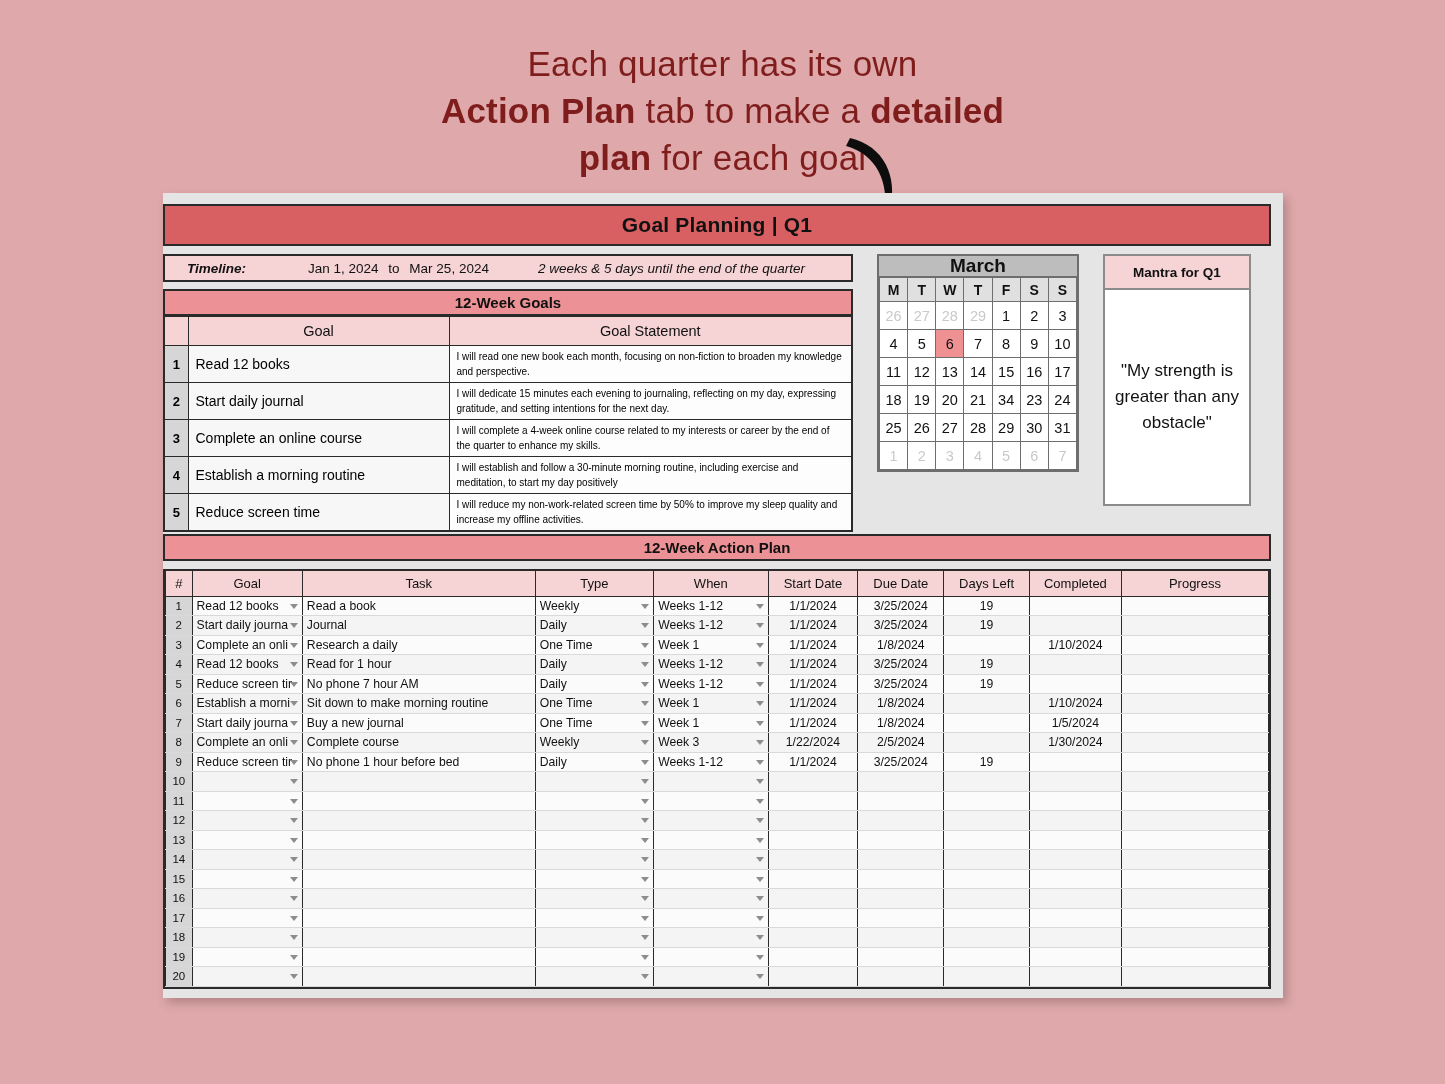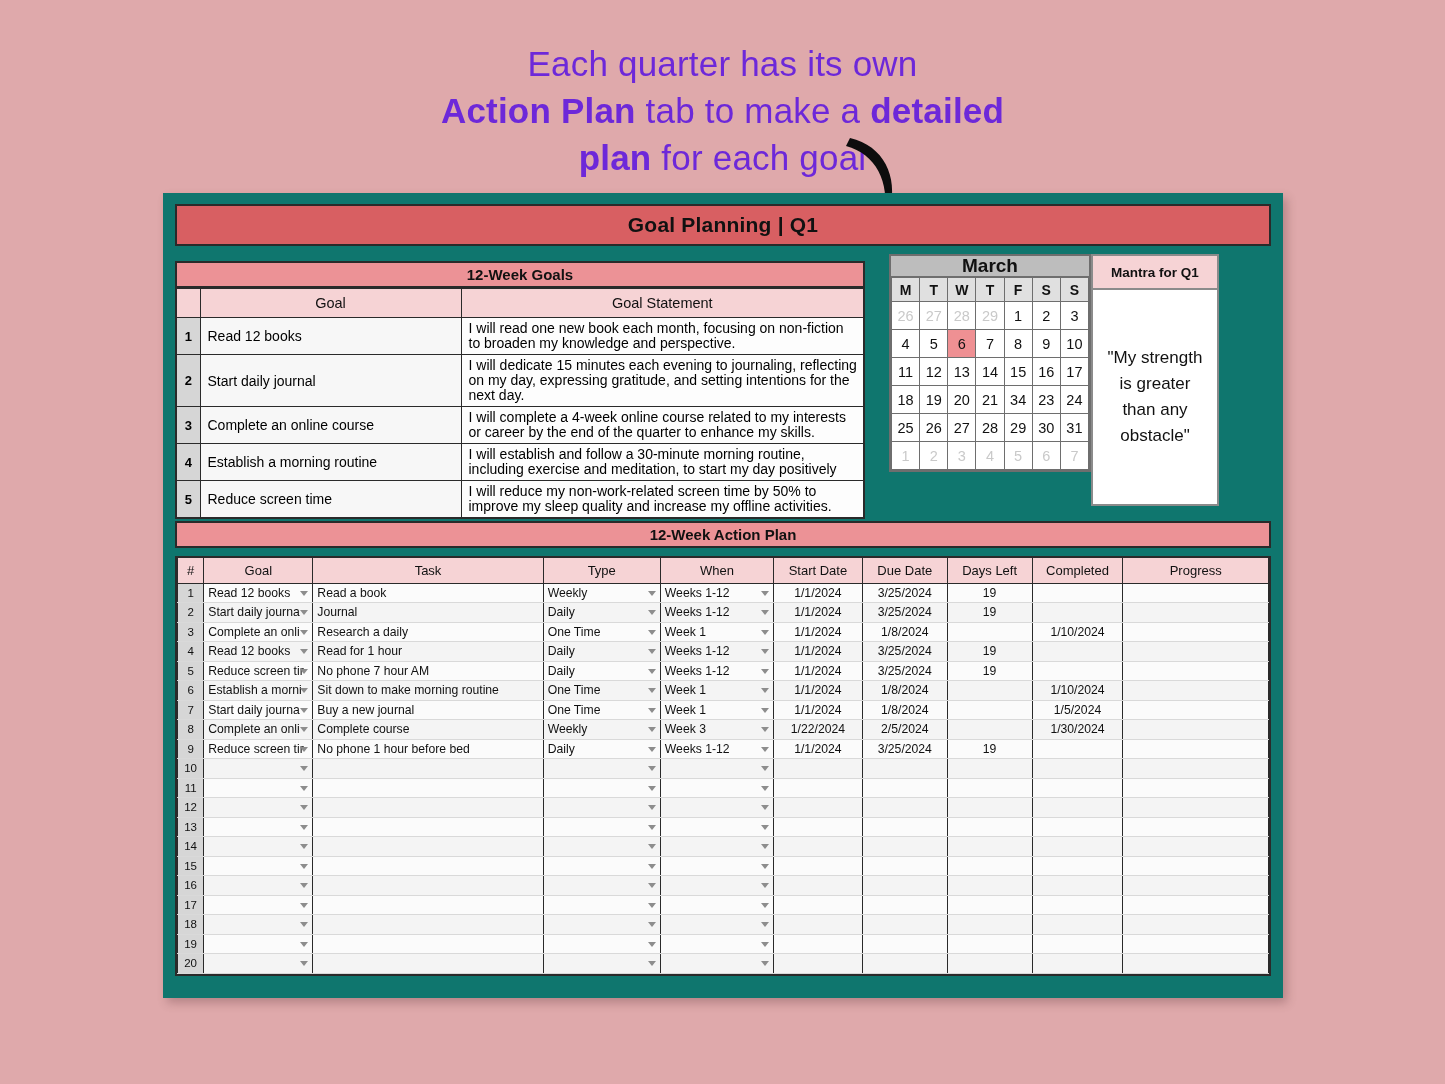--- a/index.html
+++ b/index.html
@@ -8,56 +8,56 @@
     background: #dfa9ab;
     font-family: "Liberation Sans", sans-serif;
     overflow: hidden;
   }
   #root { position: relative; width: 1445px; height: 1084px; }
 
   
   .promo {
     position: absolute; left: 0; top: 40px; width: 1445px;
     text-align: center;
-    color: #6d28d9;
+    color: #7f1d1d;
     font-size: 35px;
     line-height: 47px;
     letter-spacing: .2px;
   }
   .promo .l1 { font-weight: 400; }
   .promo .l2, .promo .l3 { font-weight: 400; }
   .promo b { font-weight: 700; }
 
   .arrow-wrap {
     position: absolute; left: 832px; top: 128px;
     width: 90px; height: 110px;
   }
 
   
   .sheet {
     position: absolute; left: 163px; top: 193px;
     width: 1120px; height: 805px;
-    background: #0f766e;
+    background: #e5e5e5;
     box-shadow: 4px 5px 9px rgba(90,50,52,.30);
-    padding: 11px 12px 10px 12px;
+    padding: 11px 12px 10px 0;
   }
 
   .titlebar {
     height: 42px; background: #d85f62;
     border: 2px solid #2a2a2a;
     display: flex; align-items: center; justify-content: center;
     color: #111; font-size: 21px; font-weight: 700;
     letter-spacing: .2px;
   }
 
   
   .mid { display: flex; margin-top: 8px; }
   .mid-left { width: 690px; }
   .mid-cal  { width: 202px; margin-left: 24px; }
-  .mid-mantra { width: 128px; }
+  .mid-mantra { width: 148px; margin-left: 24px; }
 
   .timeline {
     height: 28px; background: #f6d3d5;
     border: 2px solid #2a2a2a;
     display: flex; align-items: center;
     font-size: 13.5px; color: #111;
   }
   .tl-label { font-weight: 700; font-style: italic; margin-left: 22px; width: 118px; }
   .tl-range { font-weight: 400; }
   .tl-range span { margin: 0 3px; }
@@ -80,21 +80,21 @@
     font-size: 14.5px; height: 29px; border: 1px solid #2a2a2a;
   }
   .goals-tbl td { border: 1px solid #2a2a2a; }
   .g-num {
     width: 24px; background: #d6d6d6; text-align: center;
     font-weight: 700; font-size: 13px;
   }
   .g-goal { width: 261px; background: #f7f7f7; padding-left: 7px; font-size: 14px; }
   .g-stmt {
     background: #fdfdfd; padding: 3px 6px 3px 7px;
-    font-size: 14px; line-height: 15px; height: 32px;
+    font-size: 10px; line-height: 15px; height: 32px;
   }
 
   
   .cal { border: 2px solid #6e6e6e; background: #fff; }
   .cal-head {
     height: 21px; background: #bdbdbd;
     display: flex; align-items: center; justify-content: center;
     font-size: 19px; font-weight: 700; color: #111;
     border-bottom: 1px solid #6e6e6e;
   }
@@ -173,20 +173,29 @@
   <div class="sheet">
 
     <div class="titlebar">
       <span>Goal Planning | Q1</span>
     </div>
 
     <div class="mid">
 
       <div class="mid-left">
 
+        <div class="timeline">
+          <span class="tl-label">Timeline:</span>
+          <span class="tl-range">
+            <span>Jan 1, 2024</span>
+            <span>to</span>
+            <span>Mar 25, 2024</span>
+          </span>
+          <span class="tl-note">2 weeks &amp; 5 days until the end of the quarter</span>
+        </div>
 
         <div class="band goals-band">
           <span>12-Week Goals</span>
         </div>
 
         <table class="goals-tbl">
           <thead>
             <tr>
               <th style="background:#f6d3d5;border-right:none;width:24px;"></th>
               <th style="width:261px;">Goal</th>

